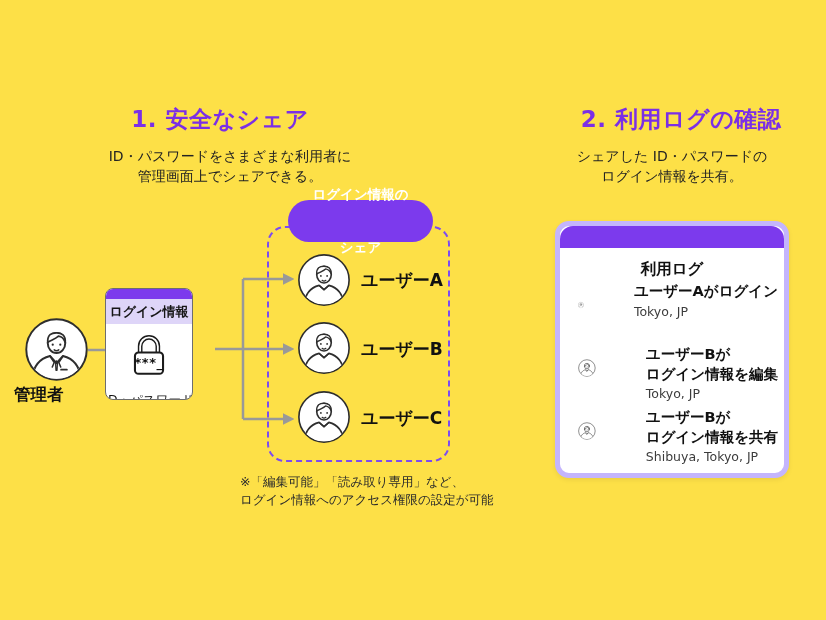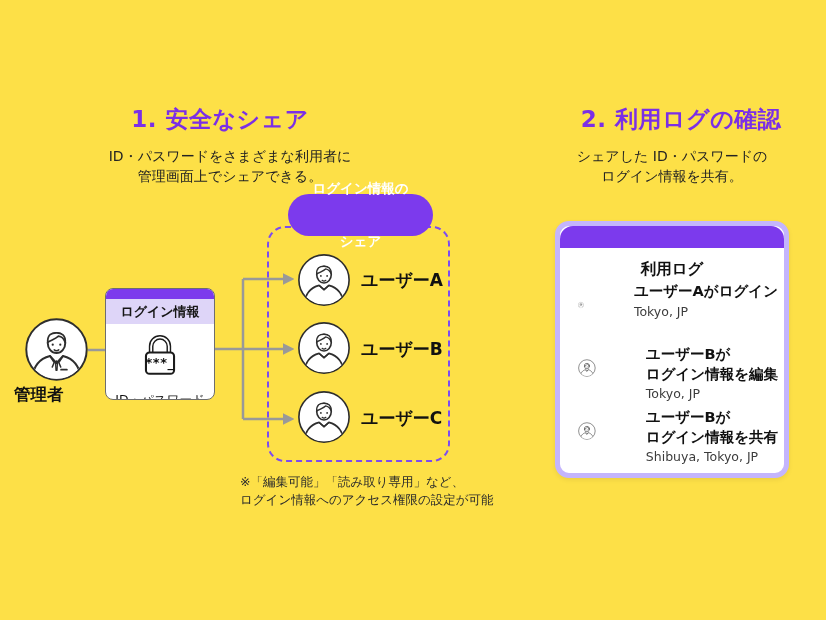--- a/index.html
+++ b/index.html
@@ -13,21 +13,21 @@
   .sec-sub{font-size:14px;line-height:20px;color:#232323;text-align:center;}
   .sec-sub div{white-space:nowrap;}
   
   svg.connectors{position:absolute;left:0;top:0;width:826px;height:620px;pointer-events:none;}
   
   .avatar{display:block;}
   
   .admin-label{font-size:16.5px;font-weight:700;color:#111;}
   
   .login-box{
-    width:110px;height:112px;border:1.5px solid #6e6e6e;border-radius:8px;background:#fff;
+    width:88px;height:112px;border:1.5px solid #6e6e6e;border-radius:8px;background:#fff;
     display:flex;flex-direction:column;align-items:center;overflow:hidden;box-sizing:border-box;
   }
   .lb-bar{width:100%;height:10px;background:var(--accent);flex:none;}
   .lb-band{width:100%;height:25px;line-height:25px;background:var(--light_purple);
     font-size:13px;font-weight:700;text-align:center;color:#161616;flex:none;}
   .lb-lock{margin-top:3px;flex:none;}
   .lb-caption{font-size:12.5px;font-weight:400;margin-top:13px;white-space:nowrap;color:#111;}
   
   .share-badge{
     width:145px;height:42px;border-radius:21px;background:var(--accent);color:#fff;
@@ -127,21 +127,21 @@
       <path d="M33,52 V37 a17,17 0 0 1 34,0 V52" stroke="#1c1c1c" stroke-width="9" fill="none"></path>
       <path d="M33,52 V37 a17,17 0 0 1 34,0 V52" stroke="#ffffff" stroke-width="3.5" fill="none"></path>
       <rect x="23" y="49" width="54" height="41" rx="7" fill="#fff" stroke="#1c1c1c" stroke-width="4"></rect>
       <text x="50" y="77" text-anchor="middle" font-size="25" font-weight="bold" fill="#111" style="font-family:'DejaVu Sans',sans-serif;letter-spacing:1px;">***_</text>
     </svg>
     <div class="lb-caption">ID・パスワード</div>
   </div>
 
   <div class="abs share-group" style="left:267px;top:226px;"></div>
 
-  <div class="abs share-badge" style="left:288px;top:194px;gap:36px;">
+  <div class="abs share-badge" style="left:288px;top:200px;gap:36px;">
     <div>ログイン情報の</div>
     <div>シェア</div>
   </div>
 
   <svg class="abs avatar" style="left:297px;top:253px;z-index:2;" width="54" height="54" viewBox="0 0 100 100">
       <use href="#av-user"></use>
     </svg>
   <div class="abs user-label" style="left:361px;top:269px;">ユーザーA</div>
 
   <svg class="abs avatar" style="left:297px;top:321px;z-index:2;" width="54" height="54" viewBox="0 0 100 100">

